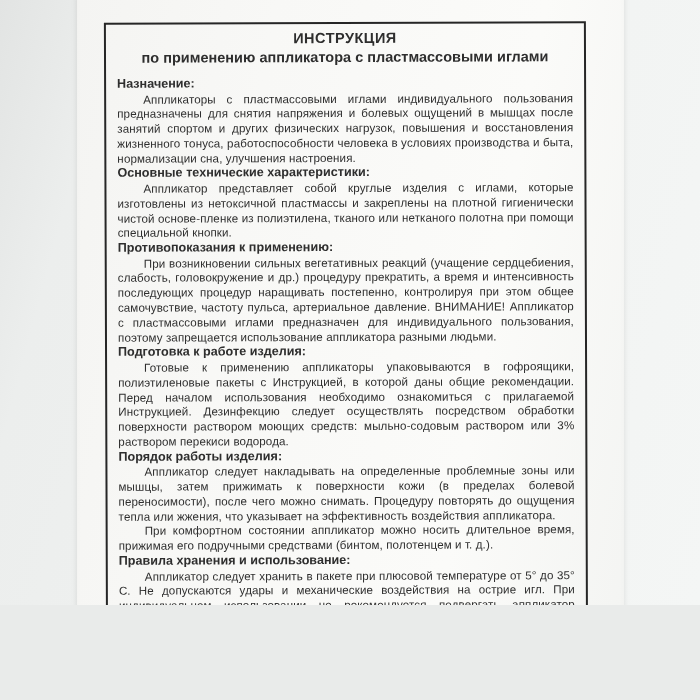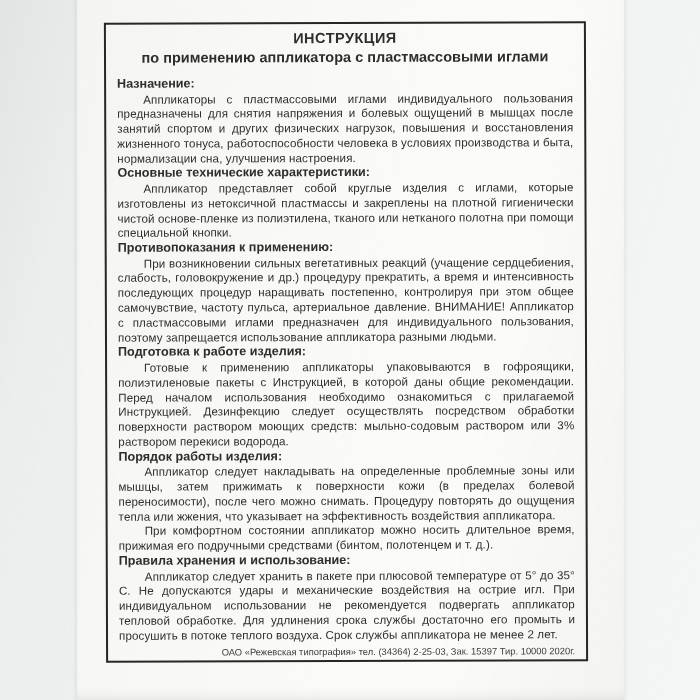--- a/index.html
+++ b/index.html
@@ -3,21 +3,21 @@
 <meta charset="utf-8">
 <style>
   html, body {
     margin: 0;
     padding: 0;
     background: #e9ebea;
   }
   .scene {
     position: relative;
     width: 700px;
-    height: 700px;
+    height: 605px;
     overflow: hidden;
     background: linear-gradient(105deg, #e2e4e3 0%, #eceeed 14%, #f1f3f2 60%, #f4f6f5 100%);
     font-family: "Liberation Sans", sans-serif;
     color: #2e2e2e;
   }
   .paper {
     position: absolute;
     left: 77px;
     top: -4px;
     width: 547px;

